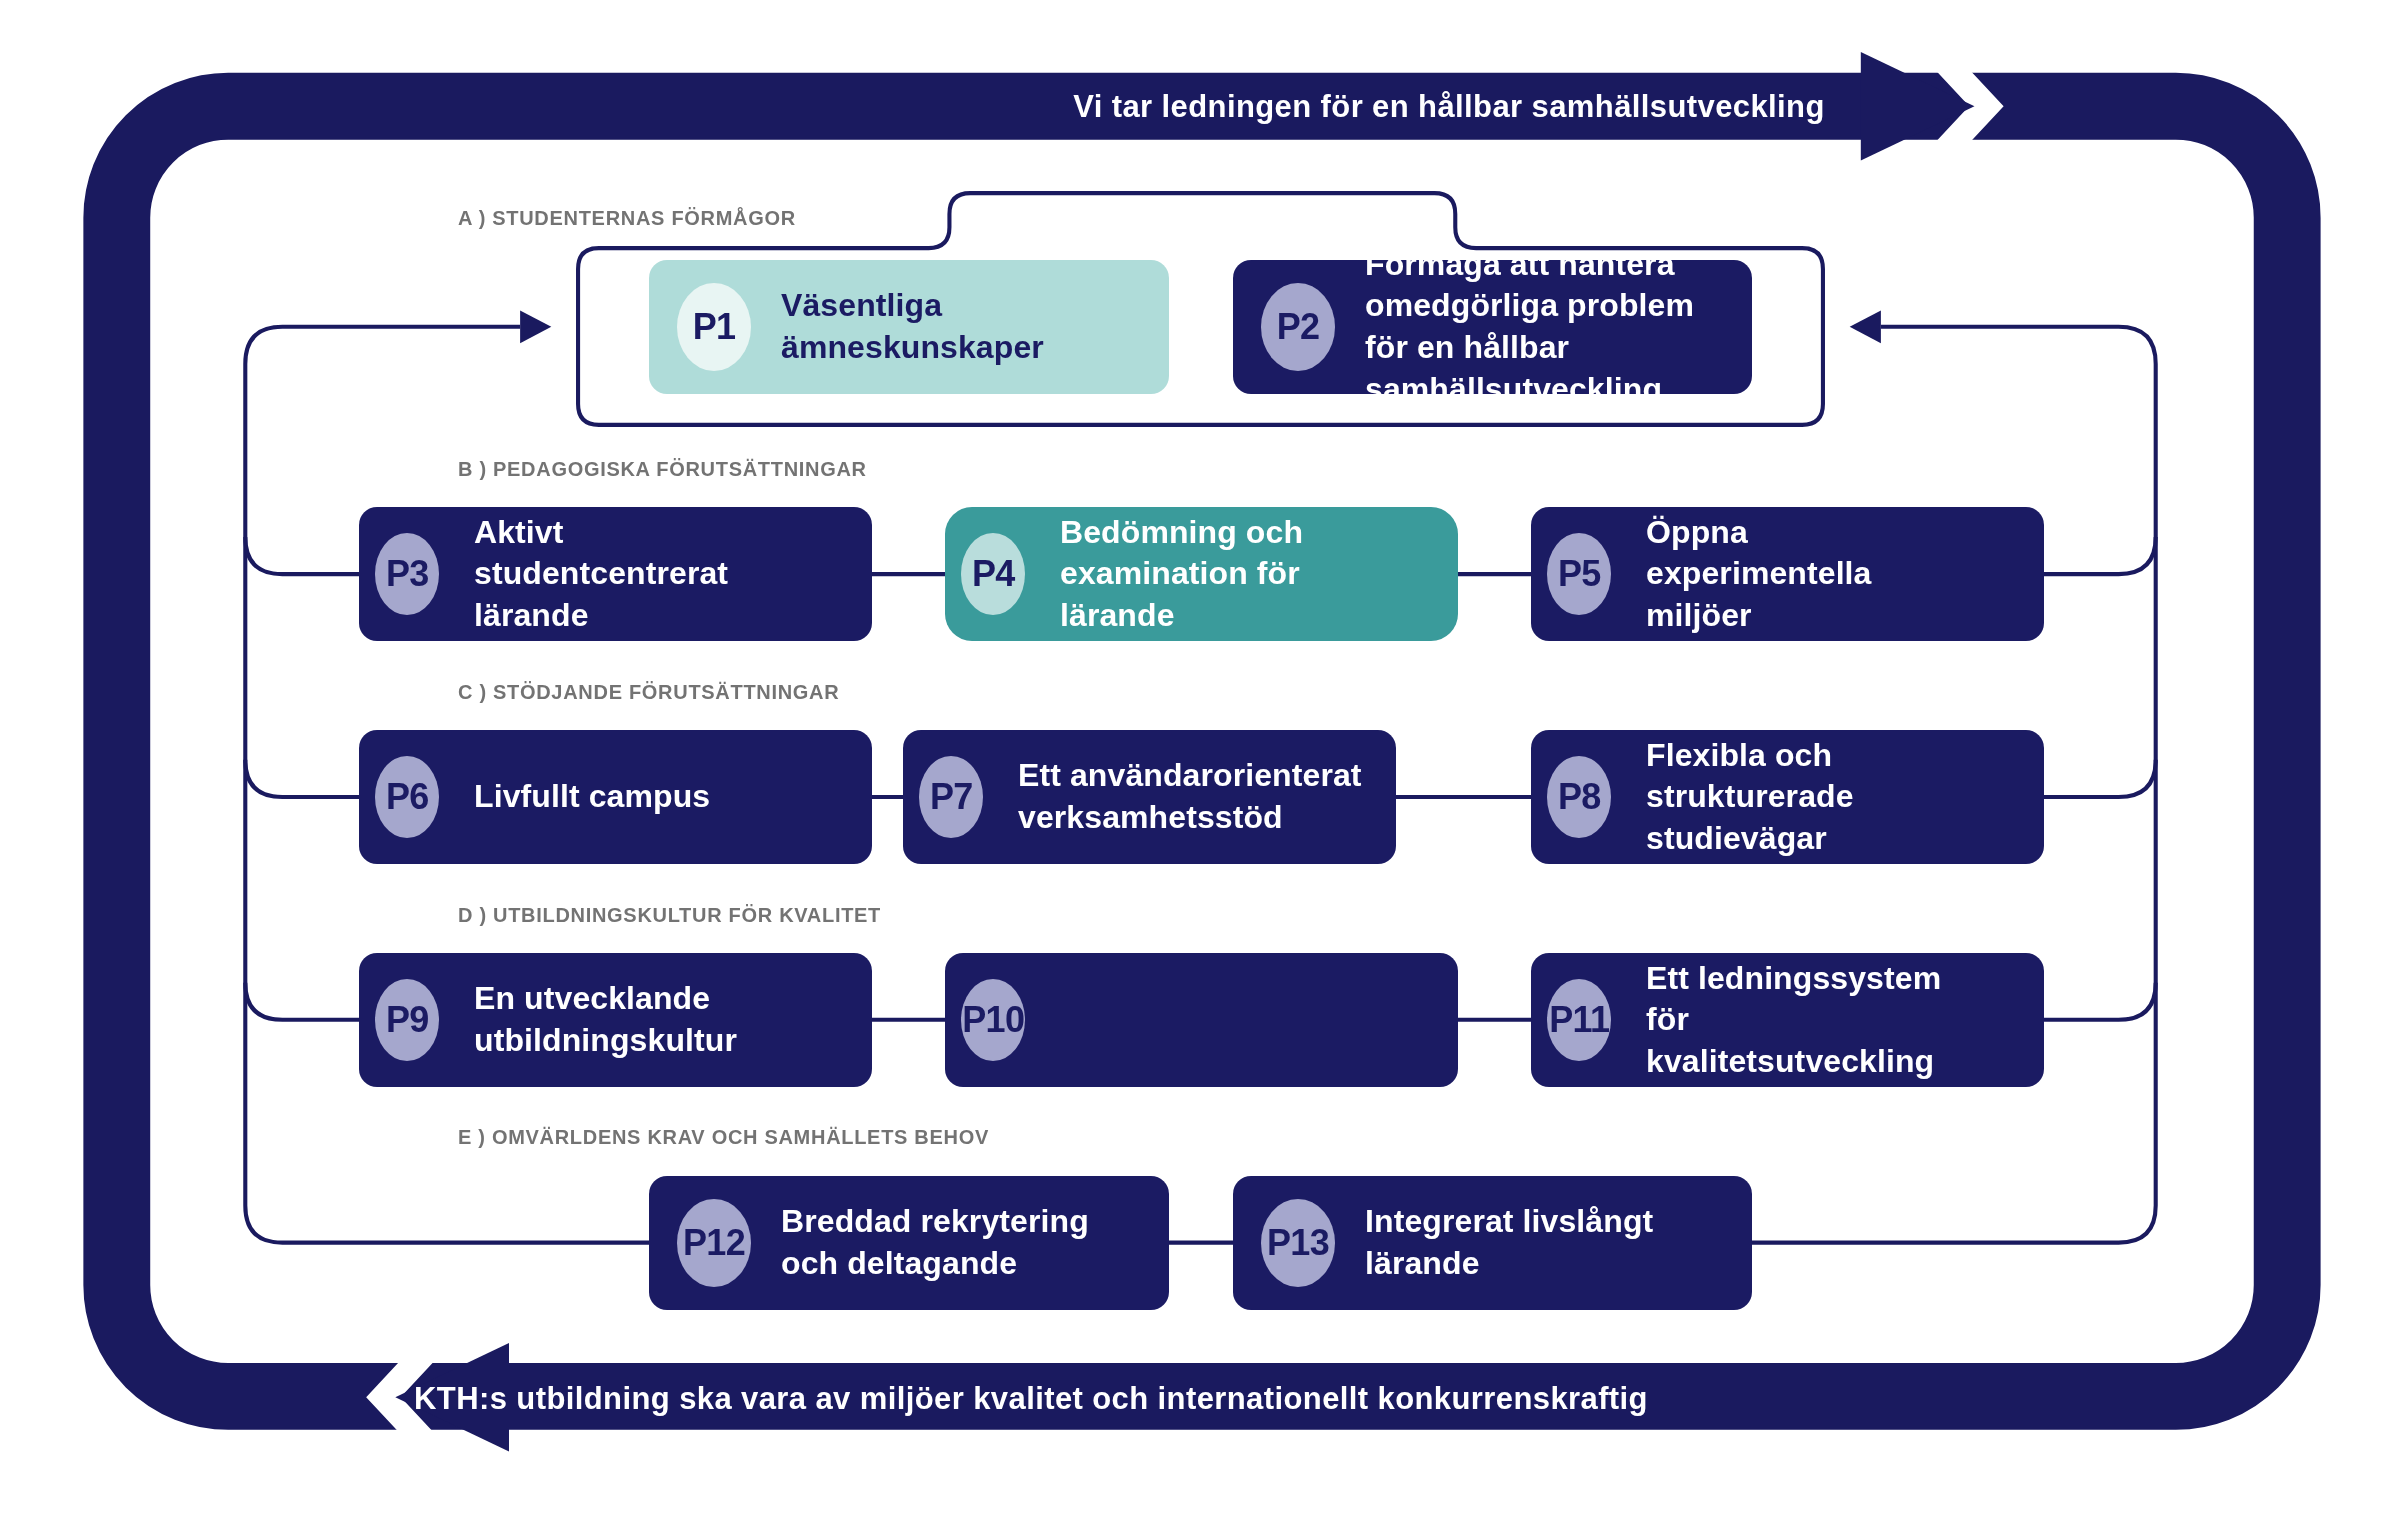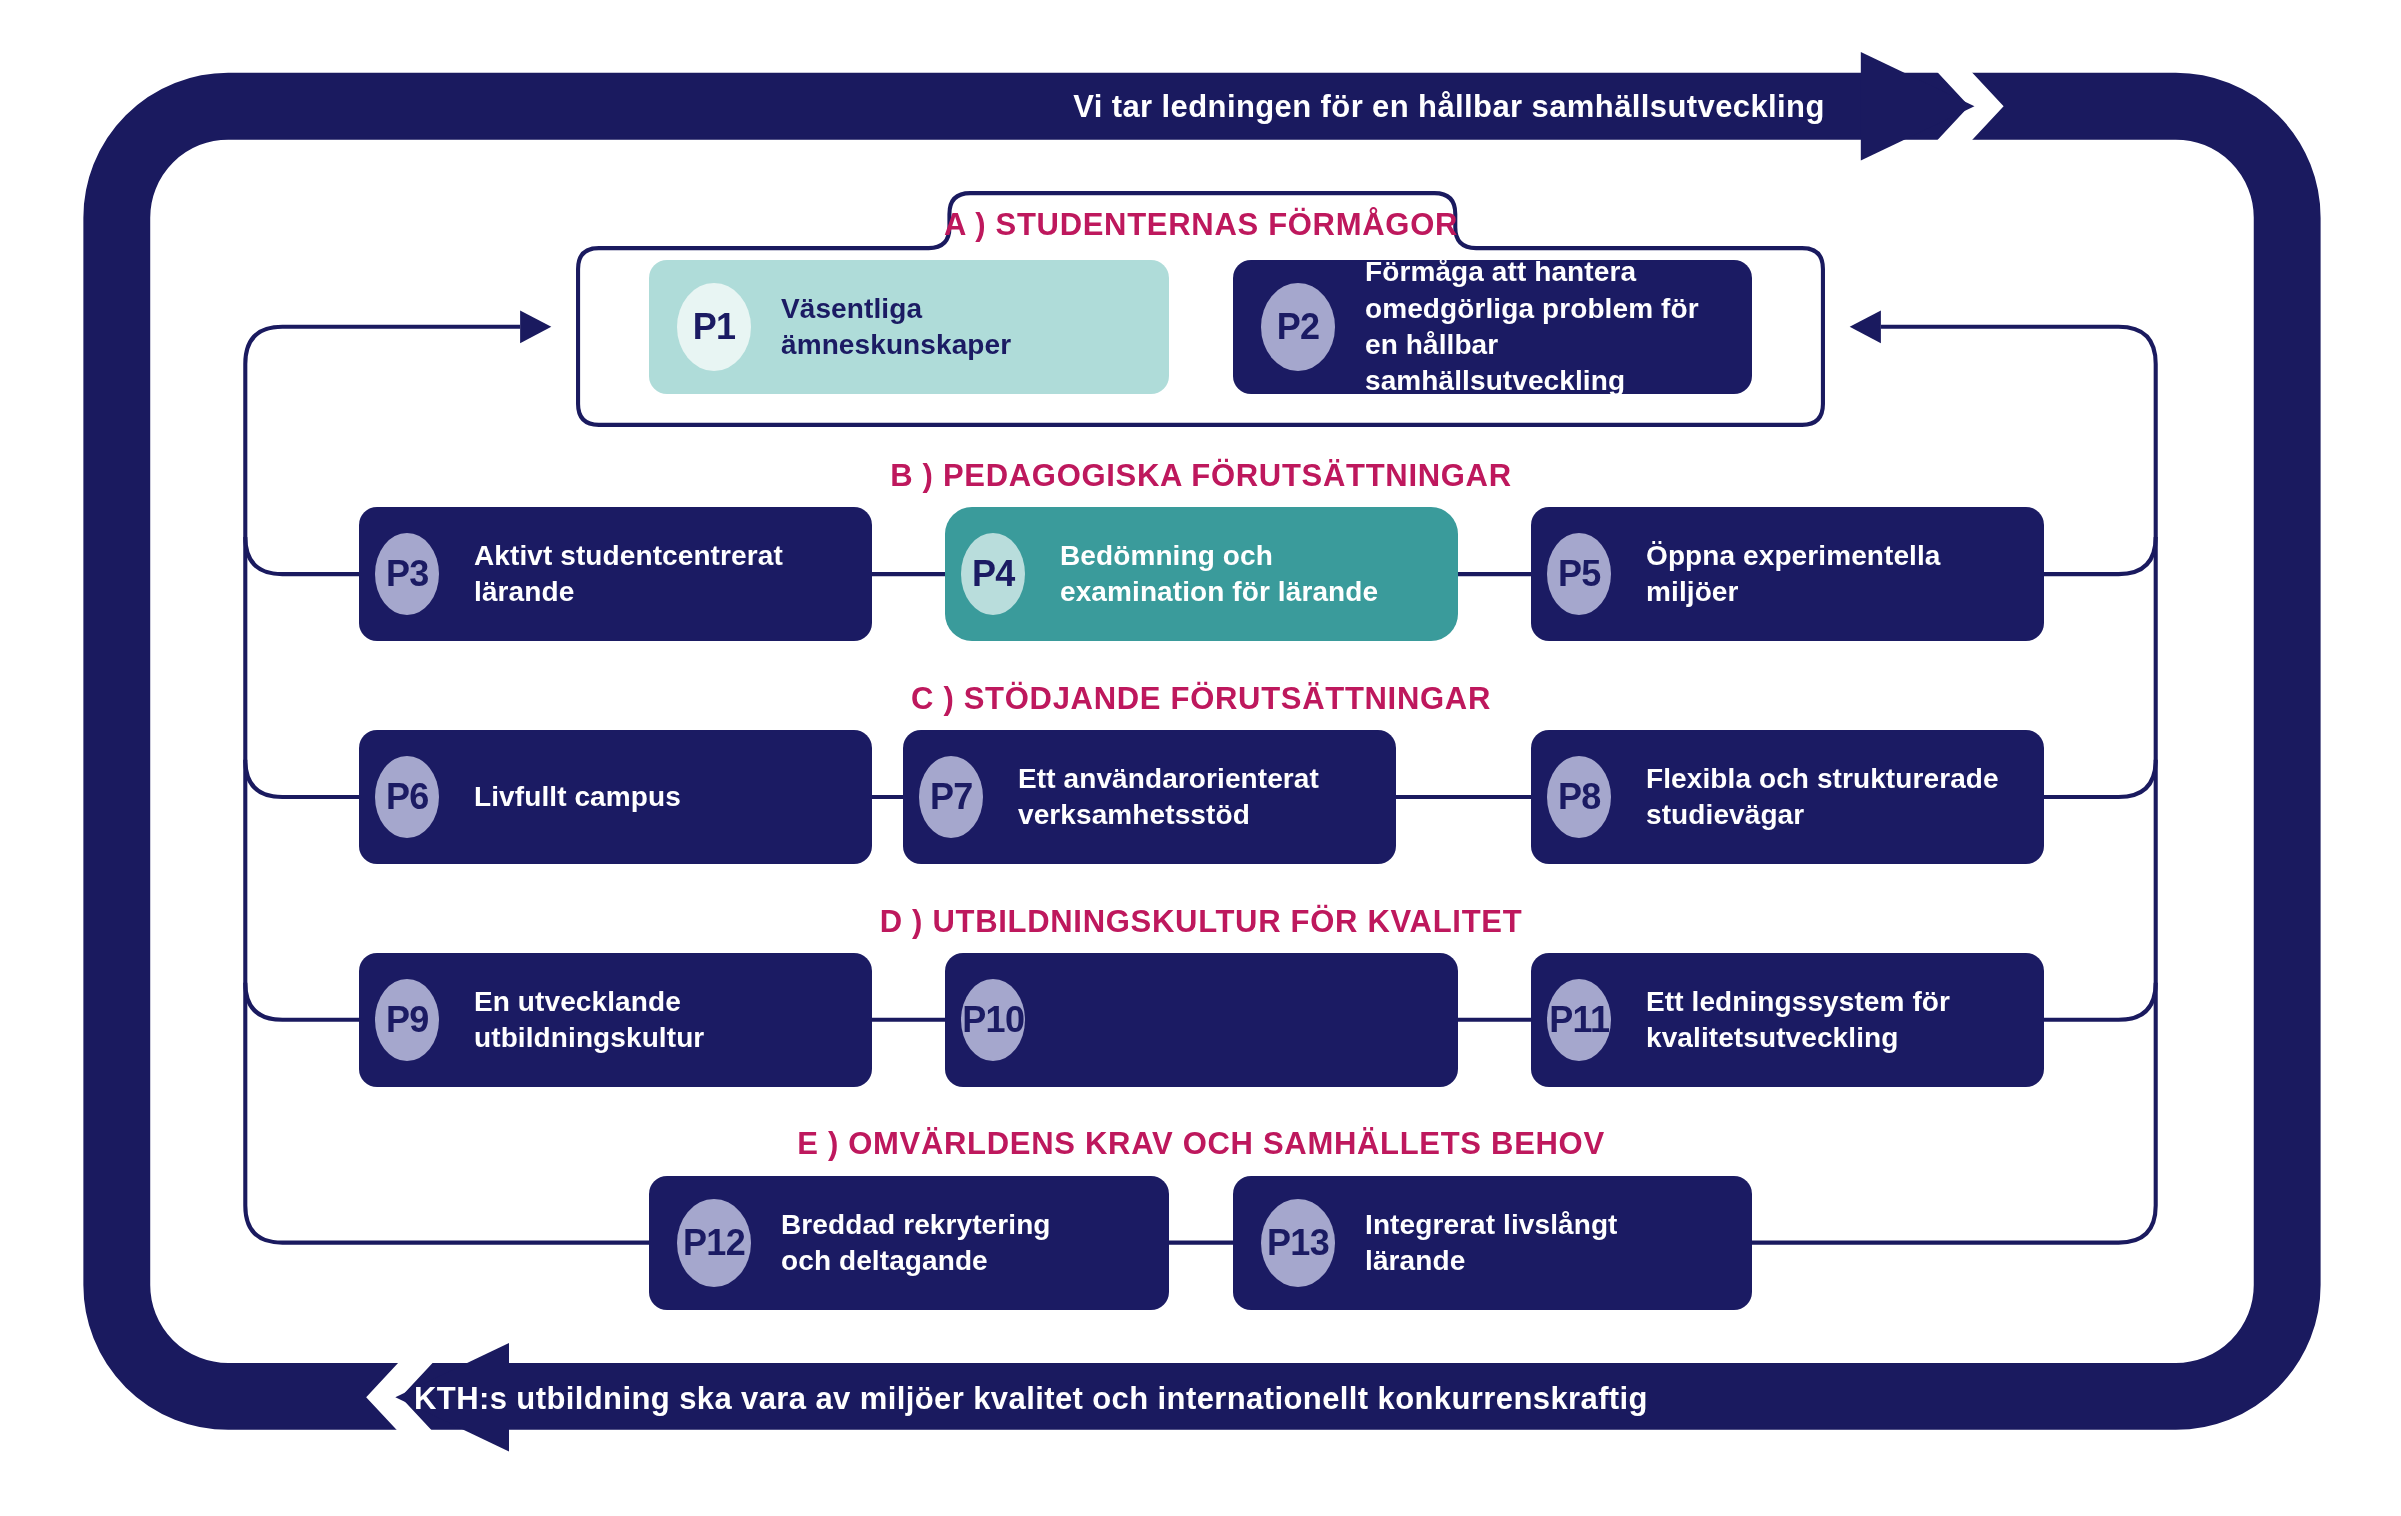--- a/index.html
+++ b/index.html
@@ -16,23 +16,22 @@
     color:#ffffff;
     font-size:31px;
     font-weight:700;
     text-align:center;
     width:1486px;
     letter-spacing:0.4px;
   }
   .section-label{
     position:absolute;
     left:458px;width:1486px;
-    text-align:center;
-    color:#be185d;
-    font-size:31px;
+    color:#737373;
+    font-size:20px;
     font-weight:800;
     letter-spacing:0.7px;
   }
   .pbox{
     position:absolute;
     height:134px;
     border-radius:18px;
     display:flex;
     align-items:center;
   }
@@ -49,21 +48,21 @@
     color:#1B1B63;
     font-size:36px;
     font-weight:700;
     letter-spacing:-0.7px;
   }
   .row-ae .pnum{left:28px;top:23px;width:74px;height:88px;}
   .pbox.teal .pnum{background:#B9DDDC;}
   .pbox.light .pnum{background:#E8F5F3;}
   .ptext{
     margin-left:115px;
-    font-size:28px;
+    font-size:32px;
     font-weight:700;
     line-height:1.3;
     letter-spacing:0.1px;
   }
   .row-ae .ptext{margin-left:132px;}
 </style>
 </head>
 <body>
 
 <div id="canvas">

